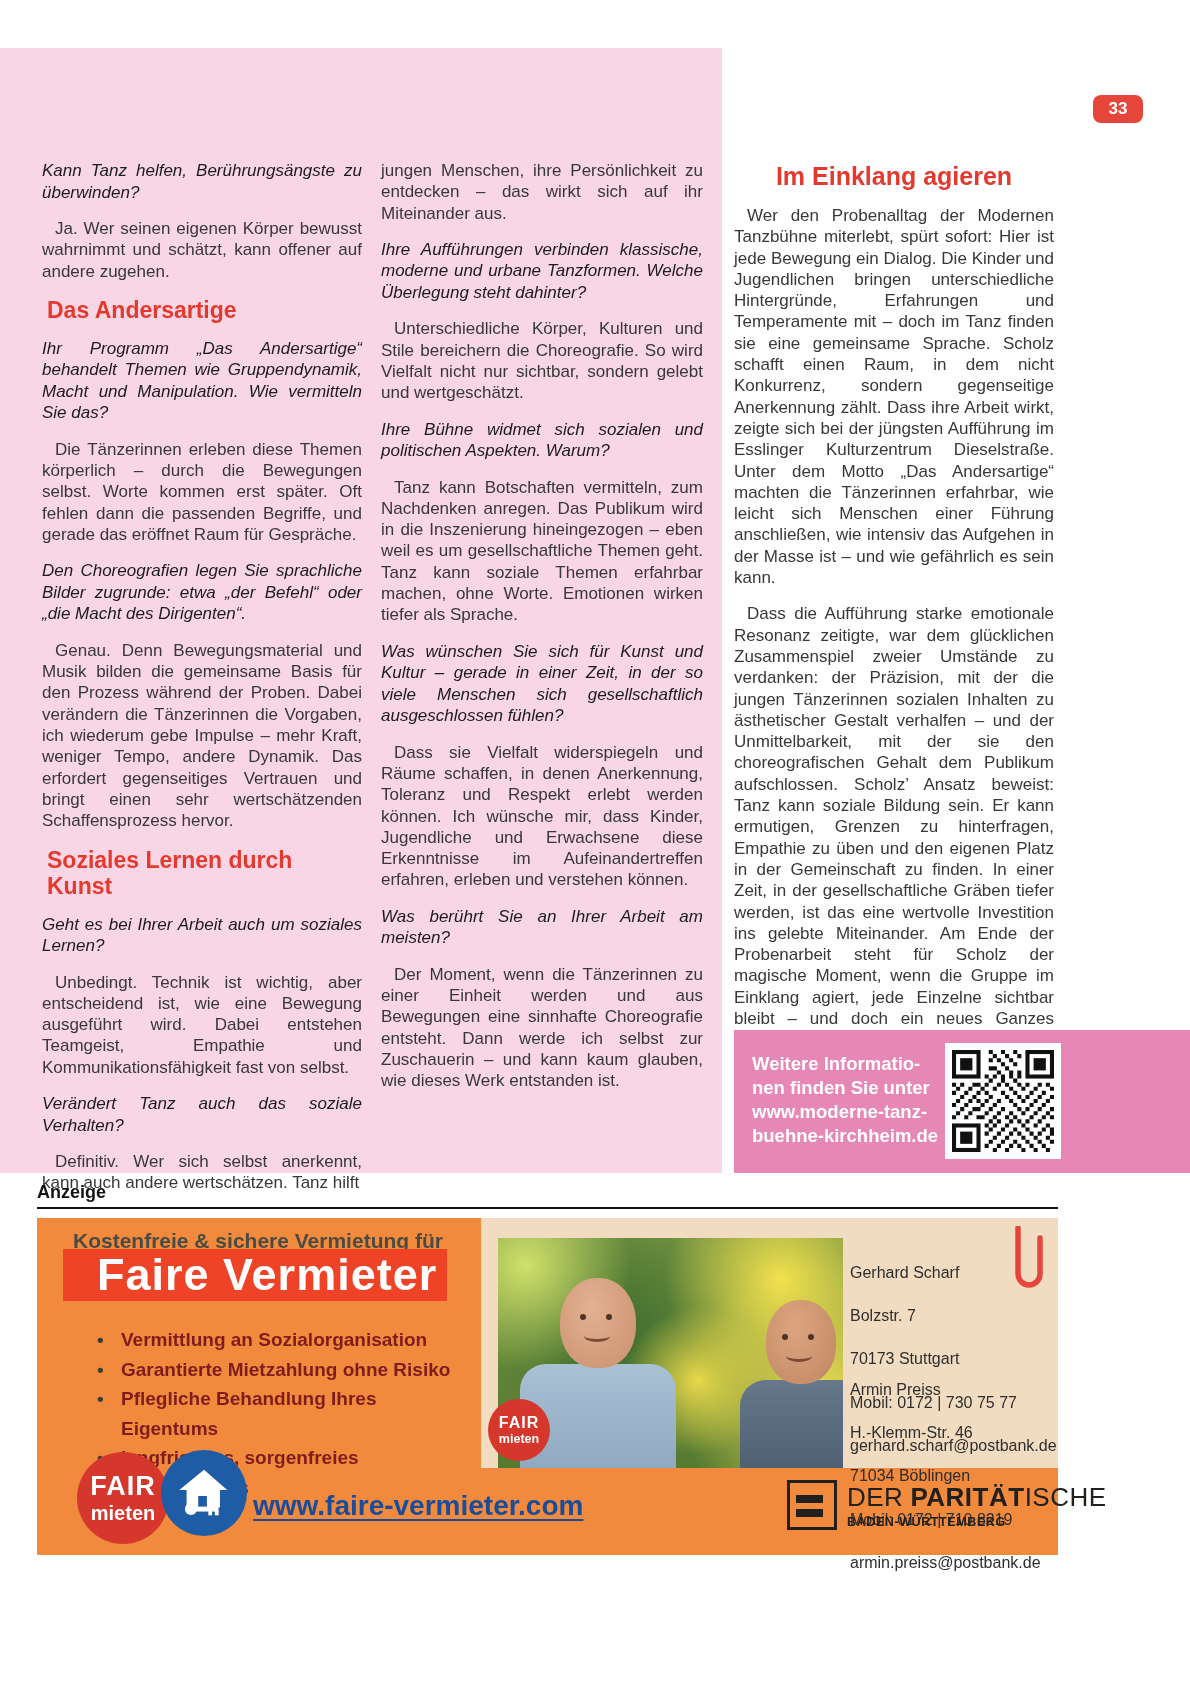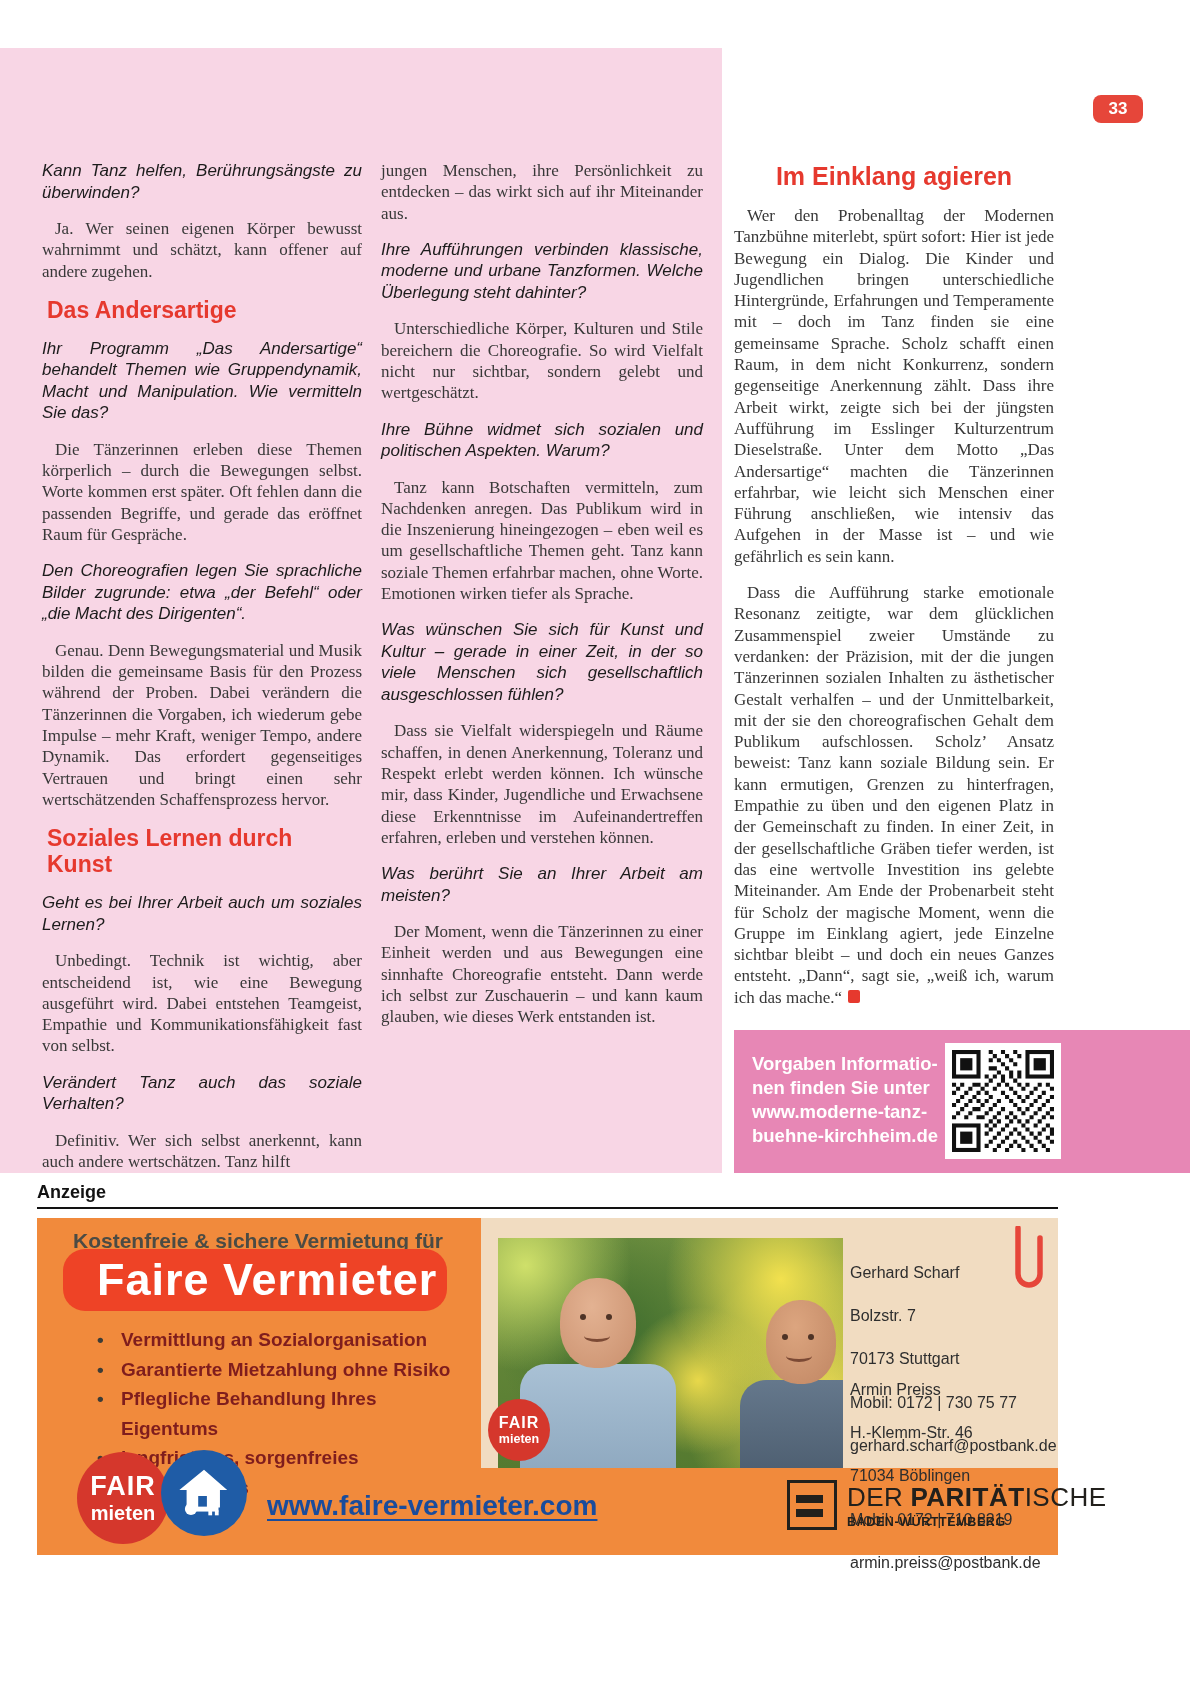--- a/index.html
+++ b/index.html
@@ -11,42 +11,42 @@
   .page-badge { position:absolute; left:1093px; top:95px; width:50px; height:28px; background:#e6463a;
     border-radius:8px; color:#fff; font-weight:bold; font-size:17px; display:flex; align-items:center; justify-content:center; }
 
   .col { position:absolute; top:160px; }
   .col1 { left:42px;  width:320px; }
   .col2 { left:381px; width:322px; }
   .col3 { left:734px; top:162px; width:320px; }
 
   .q { font-family:"Liberation Sans", sans-serif; font-style:italic; font-size:17px; line-height:21.5px;
        color:#1c1c1c; margin-bottom:15px; text-align:justify; hyphens:auto; }
-  .a { font-family:Liberation Serif, serif; font-size:17px; line-height:21.3px; color:#383838;
+  .a { font-family:Liberation Sans, sans-serif; font-size:17px; line-height:21.3px; color:#383838;
        margin-bottom:15px; text-align:justify; text-indent:13px; hyphens:auto; }
   .a.noindent { text-indent:0; }
   .h { font-weight:bold; font-size:23px; line-height:26px; color:#e6392e; margin:8px 5px 15px; }
   .col3 .h3head { font-weight:bold; font-size:25px; line-height:28px; color:#e6392e; margin-bottom:15px;text-align:center; }
   .endmark { display:inline-block; width:12px; height:13px; background:#e6392e; border-radius:2px; margin-left:6px; vertical-align:baseline; }
 
   .infobox { position:absolute; left:734px; top:1030px; width:456px; height:143px; background:#e787b5; }
   .infobox-text { position:absolute; left:18px; top:22px; width:200px; color:#fff; font-weight:bold;
     font-size:18.5px; line-height:24px; }
   .qr-panel { position:absolute; left:211px; top:13px; width:116px; height:116px; background:#fff; padding:7px; }
   .qr-panel svg { width:100%; height:100%; display:block; }
 
   .anzeige-label { position:absolute; left:37px; top:1182px; font-weight:bold; font-size:18px; color:#121212; }
   .anzeige-rule  { position:absolute; left:37px; top:1207px; width:1021px; height:2px; background:#121212; }
 
   .ad { position:absolute; left:37px; top:1218px; width:1021px; height:337px; background:#f18a3c; }
   .ad-beige { position:absolute; left:444px; top:0; width:577px; height:250px; background:#f1dcc1; }
 
   .ad-tagline { position:absolute; left:36px; top:11px; font-weight:bold; font-size:21px; color:#4b4b44; }
-  .ad-redbox { position:absolute; left:26px; top:31px; width:384px; height:62px; background:#ee4326;
-    display:flex; align-items:center; padding-left:34px;border-radius:22px; }
+  .ad-redbox { position:absolute; left:26px; top:31px; width:384px; height:52px; background:#ee4326;
+    display:flex; align-items:center; padding-left:34px; }
   .ad-redbox span { color:#fff; font-weight:bold; font-size:45px; letter-spacing:1px; }
   .ad-bullets { position:absolute; left:58px; top:107px; width:370px; list-style:none; }
   .ad-bullets li { font-weight:bold; font-size:19px; line-height:29.6px; color:#7f1d1d; position:relative; padding-left:26px; }
   .ad-bullets li::before { content:"•"; position:absolute; left:2px; top:0; color:#3c3c37; }
 
   .ad-photo { position:absolute; left:461px; top:20px; width:345px; height:230px; overflow:hidden;
     background:
       radial-gradient(circle at 82% 18%, #f2e14e 0%, rgba(242,225,78,0) 34%),
       radial-gradient(circle at 58% 62%, #e8d84a 0%, rgba(232,216,74,0) 30%),
       radial-gradient(circle at 8% 12%, #cfe06a 0%, rgba(207,224,106,0) 28%),
@@ -85,21 +85,21 @@
 
   .fair-circle { position:absolute; left:40px; top:234px; width:92px; height:92px; border-radius:50%;
     background:#d5372c; color:#fff; font-weight:bold; text-align:center; z-index:2;
     display:flex; flex-direction:column; justify-content:center; line-height:1; }
   .fair-circle .l1 { font-size:27px; letter-spacing:1px; }
   .fair-circle .l2 { font-size:20px; margin-top:3px; }
   .blue-circle { position:absolute; left:124px; top:232px; width:86px; height:86px; border-radius:50%;
     background:#1f5ca6; z-index:3; display:flex; align-items:center; justify-content:center; }
   .blue-circle svg { width:58px; height:58px; }
 
-  .ad-website { position:absolute; left:230px; top:272px; font-weight:bold; font-size:28px; color:#1a4c9c;
+  .ad-website { position:absolute; left:216px; top:272px; font-weight:bold; font-size:28px; color:#1a4c9c;
     text-decoration:underline; text-underline-offset:4px; }
 
   .paritaet { position:absolute; left:750px; top:262px; display:flex; align-items:center; gap:10px; color:#22201c; }
   .psq { width:50px; height:50px; border:3px solid #22201c; position:relative; flex:none; }
   .psq .bar { position:absolute; left:6px; width:27px; height:8px; background:#22201c; }
   .psq .bar.b1 { top:12px; } .psq .bar.b2 { top:26px; }
   .ptext .line1 { font-size:26px; letter-spacing:0.5px; }
   .ptext .line1 .pre { margin-right:7px; }
   .ptext .line1 .bold { font-weight:bold; }
   .ptext .line2 { font-weight:bold; font-size:12.5px; letter-spacing:0.6px; margin-top:2px; }
@@ -143,21 +143,21 @@
   <div class="col col3">
     <h1 class="h3head">Im Einklang agieren</h1>
     <p class="a">Wer den Probenalltag der Modernen Tanzbühne miterlebt, spürt sofort: Hier ist jede Bewegung ein Dialog. Die Kinder und Jugendlichen bringen unterschiedliche Hintergründe, Erfahrungen und Temperamente mit – doch im Tanz finden sie eine gemeinsame Sprache. Scholz schafft einen Raum, in dem nicht Konkurrenz, sondern gegenseitige Anerkennung zählt. Dass ihre Arbeit wirkt, zeigte sich bei der jüngsten Aufführung im Esslinger Kulturzentrum Dieselstraße. Unter dem Motto „Das Andersartige“ machten die Tänzerinnen erfahrbar, wie leicht sich Menschen einer Führung anschließen, wie intensiv das Aufgehen in der Masse ist – und wie gefährlich es sein kann.</p>
     <p class="a">
       <span>Dass die Aufführung starke emotionale Resonanz zeitigte, war dem glücklichen Zusammenspiel zweier Umstände zu verdanken: der Präzision, mit der die jungen Tänzerinnen sozialen Inhalten zu ästhetischer Gestalt verhalfen – und der Unmittelbarkeit, mit der sie den choreografischen Gehalt dem Publikum aufschlossen. Scholz’ Ansatz beweist: Tanz kann soziale Bildung sein. Er kann ermutigen, Grenzen zu hinterfragen, Empathie zu üben und den eigenen Platz in der Gemeinschaft zu finden. In einer Zeit, in der gesellschaftliche Gräben tiefer werden, ist das eine wertvolle Investition ins gelebte Miteinander. Am Ende der Probenarbeit steht für Scholz der magische Moment, wenn die Gruppe im Einklang agiert, jede Einzelne sichtbar bleibt – und doch ein neues Ganzes entsteht. „Dann“, sagt sie, „weiß ich, warum ich das mache.“</span><span class="endmark"></span>
     </p>
   </div>
 
   <div class="infobox">
     <div class="infobox-text">
-      <div>Vorgaben Informatio-</div>
+      <div>Weitere Informatio-</div>
       <div>nen finden Sie unter</div>
       <div>www.moderne-tanz-</div>
       <div>buehne-kirchheim.de</div>
     </div>
     <div class="qr-panel">
       <svg viewBox="0 0 25 25" xmlns="http://www.w3.org/2000/svg">
         <rect x="0" y="0" width="7" height="7" fill="#111"></rect>
           <rect x="1" y="1" width="5" height="5" fill="#fff"></rect>
           <rect x="2" y="2" width="3" height="3" fill="#111"></rect>
         <rect x="18" y="0" width="7" height="7" fill="#111"></rect>

